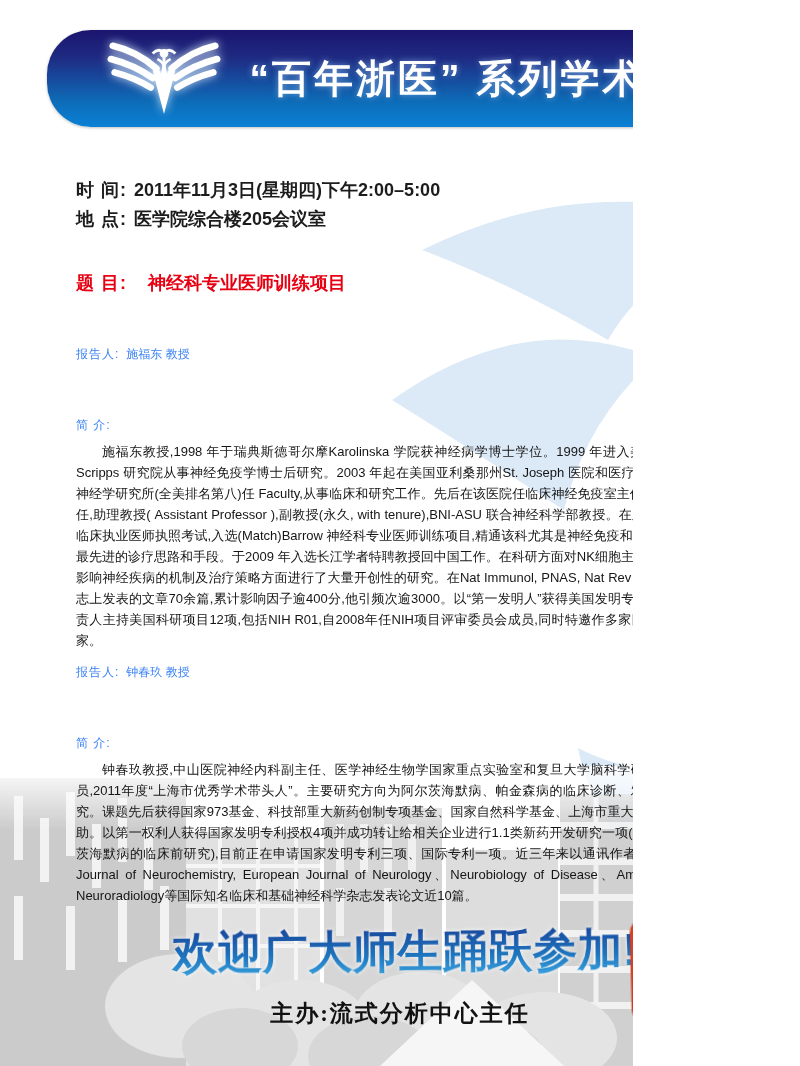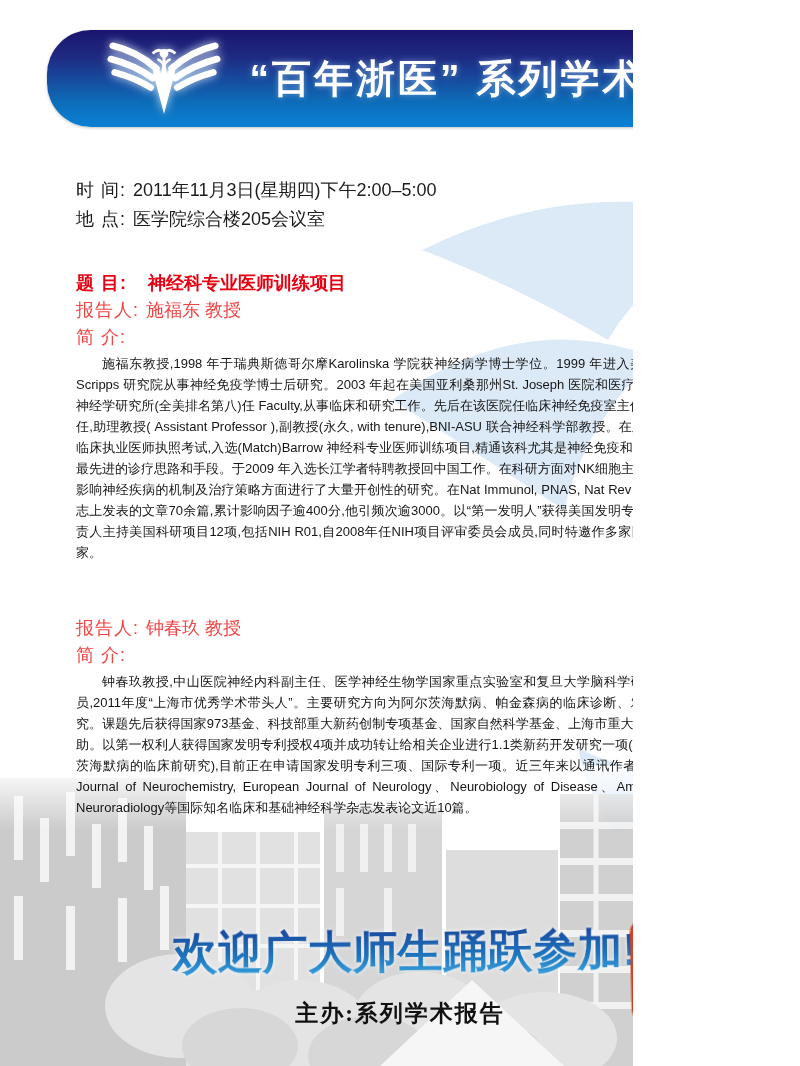--- a/index.html
+++ b/index.html
@@ -19,30 +19,30 @@
   }
   .banner .emblem{position:absolute;left:58px;top:12px;width:118px;height:74px;filter:drop-shadow(0 0 5px rgba(220,240,255,.95));}
   .banner .title{
     position:absolute;left:192px;top:0;width:500px;height:97px;
     display:flex;align-items:center;justify-content:center;
     font-size:39px;font-weight:bold;color:#ffffff;letter-spacing:3px;
     text-shadow:0 0 6px rgba(180,220,255,.55);white-space:nowrap;
   }
   
   .info{position:absolute;left:76px;top:176px;z-index:3;font-size:18px;line-height:29px;color:#1c1c1c;}
-  .info .row{white-space:nowrap;}
+  .info .row{white-space:nowrap;font-weight:bold;}
   .info .lab{letter-spacing:1px;}
   .info .val{margin-left:7px;}
   
   .talk{position:absolute;left:76px;width:666px;z-index:3;}
   .talk1{top:270px;}
   .talk2{top:615px;}
   .talk .topic-line{font-size:18px;font-weight:bold;color:#e60012;line-height:27px;white-space:nowrap;}
   .talk .topic-line .tlab{margin-right:21px;letter-spacing:1px;}
-  .talk .meta{font-size:18px;line-height:27px;color:#ef4444;white-space:nowrap;}
+  .talk .meta{font-size:12px;line-height:27px;color:#3b82f6;white-space:nowrap;margin-top:44px;}
   .talk .meta .lab{letter-spacing:1px;}
   .talk .meta .val{margin-left:7px;}
   .talk .abstract{
     margin:2px 4px 0 0;font-size:13px;line-height:21px;color:#151515;
     text-align:justify;text-indent:2em;word-break:break-word;
   }
   
   .welcome{
     position:absolute;left:140px;top:922px;width:530px;z-index:4;text-align:center;
     font-size:45px;font-weight:bold;letter-spacing:0px;white-space:nowrap;
@@ -202,21 +202,21 @@
     <div class="meta">
       <span class="lab">报告人:</span><span class="val">钟春玖 教授</span>
     </div>
     <div class="meta">
       <span class="lab">简 介:</span>
     </div>
     <p class="abstract">钟春玖教授,中山医院神经内科副主任、医学神经生物学国家重点实验室和复旦大学脑科学研究院固定研究人员,2011年度“上海市优秀学术带头人”。主要研究方向为阿尔茨海默病、帕金森病的临床诊断、发生机制及干预研究。课题先后获得国家973基金、科技部重大新药创制专项基金、国家自然科学基金、上海市重大攻关课题基金等资助。以第一权利人获得国家发明专利授权4项并成功转让给相关企业进行1.1类新药开发研究一项(苯磷硫胺防治阿尔茨海默病的临床前研究),目前正在申请国家发明专利三项、国际专利一项。近三年来以通讯作者身份先后在Brain, Journal of Neurochemistry, European Journal of Neurology、Neurobiology of Disease、American Journal of Neuroradiology等国际知名临床和基础神经科学杂志发表论文近10篇。</p>
   </div>
 
   <div class="welcome">欢迎广大师生踊跃参加!</div>
-  <div class="organizer">主办:系列学术报告</div>
+  <div class="organizer">主办:流式分析中心主任</div>
 
   <div class="seal">
     <span>浙</span>
     <span>百</span>
     <span>醫</span>
     <span>年</span>
   </div>
 
 </div>
 

